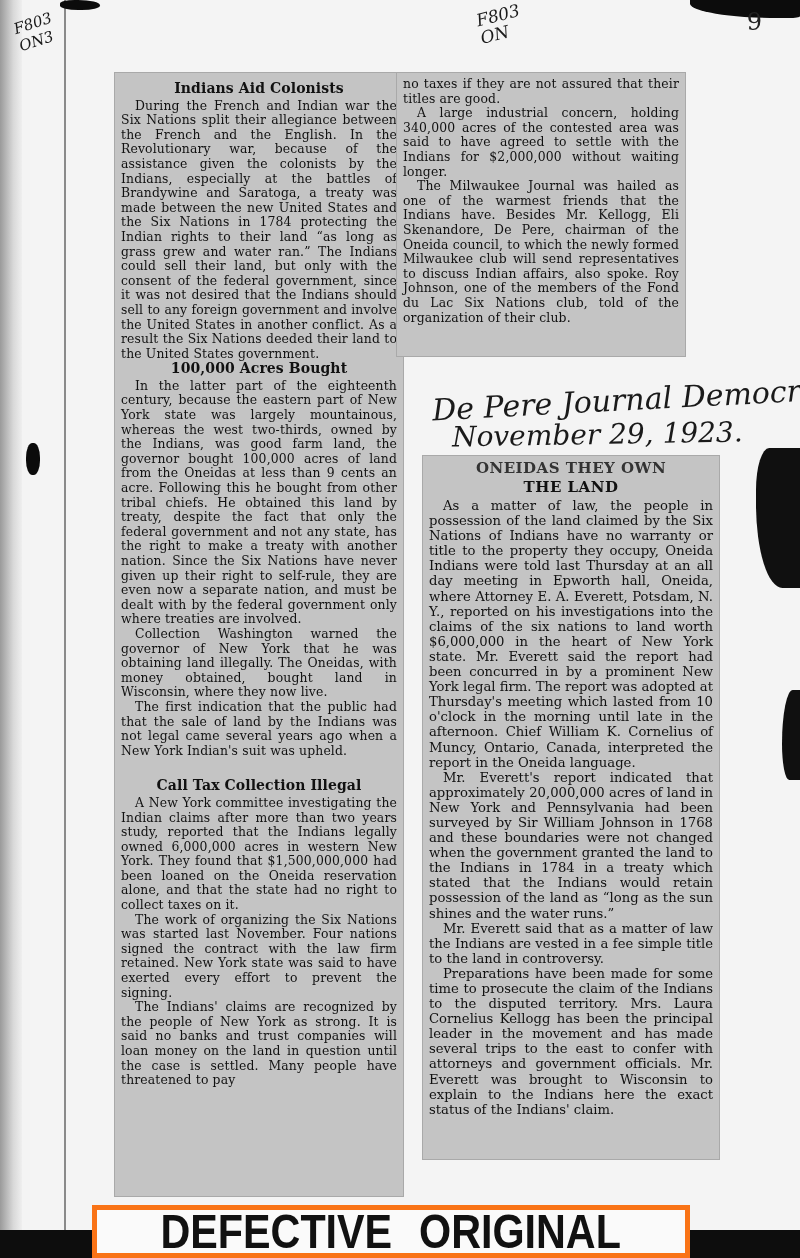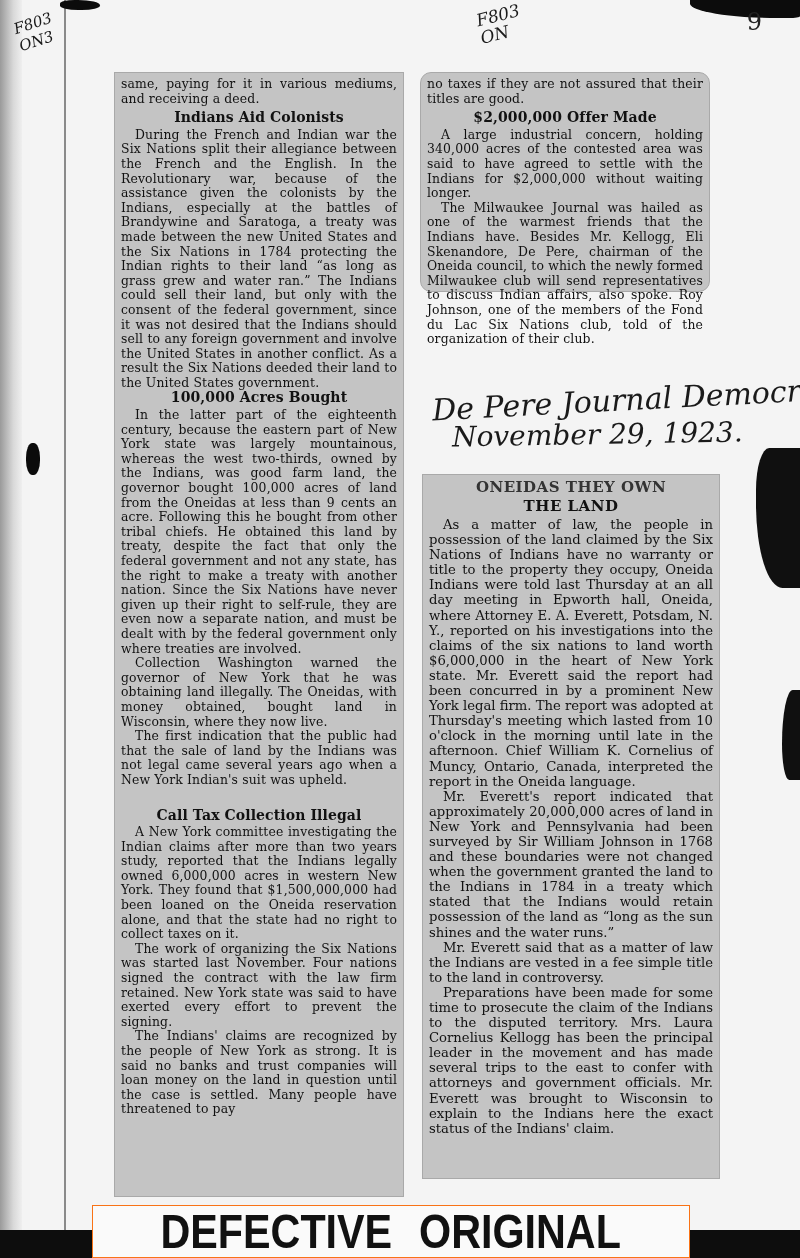--- a/index.html
+++ b/index.html
@@ -46,21 +46,21 @@
     margin: 0 0 2px 0; font-size: 15px; font-weight: bold; text-align: center;
     line-height: 17px; letter-spacing: 0.5px;
   }
   .clip p { margin: 0; text-indent: 14px; }
   .clip p.cont { text-indent: 0; }
   .dark-tear {
     position: absolute; background: #101010;
   }
   .stamp {
     position: absolute; left: 92px; top: 1205px; width: 598px; height: 53px;
-    background: #fafafa; border: 1px solid #f97316; box-sizing: border-box;
+    background: #fafafa; border: 5px solid #f97316; box-sizing: border-box;
     display: flex; align-items: center; justify-content: center;
   }
   .stamp span {
     font-family: "Liberation Sans", sans-serif; font-weight: bold;
     font-size: 48px; letter-spacing: 0px; color: #111; transform: scaleX(0.86);
     white-space: nowrap; word-spacing: 18px;
   }
   .bottom-band {
     position: absolute; left: 0; top: 1230px; width: 800px; height: 28px; background: #0d0d0d;
   }
@@ -78,47 +78,45 @@
 <div class="top-blot" style="left:690px;top:0;width:110px;height:18px;border-radius:0 0 10% 80%;"></div>
 <div class="ink-blot"></div>
 
 <div class="hand-note" style="left:16px;top:14px;font-size:15px;line-height:18px;transform:rotate(-18deg);">F803
 ON3</div>
 <div class="hand-note" style="left:478px;top:6px;font-size:17px;line-height:18px;transform:rotate(-14deg);">F803
 ON</div>
 <div class="page-num">9</div>
 
 <div class="clip" style="left:114px;top:72px;width:290px;height:1125px;">
-  <p class="cont">same, paying for it in various mediums, and receiving a deed.</p>
 
   <h3>Indians Aid Colonists</h3>
   <p>During the French and Indian war the Six Nations split their allegiance between the French and the English. In the Revolutionary war, because of the assistance given the colonists by the Indians, especially at the battles of Brandywine and Saratoga, a treaty was made between the new United States and the Six Nations in 1784 protecting the Indian rights to their land “as long as grass grew and water ran.” The Indians could sell their land, but only with the consent of the federal government, since it was not desired that the Indians should sell to any foreign government and involve the United States in another conflict. As a result the Six Nations deeded their land to the United States government.</p>
 
   <h3 style="margin-top:0;">100,000 Acres Bought</h3>
   <p>In the latter part of the eighteenth century, because the eastern part of New York state was largely mountainous, whereas the west two-thirds, owned by the Indians, was good farm land, the governor bought 100,000 acres of land from the Oneidas at less than 9 cents an acre. Following this he bought from other tribal chiefs. He obtained this land by treaty, despite the fact that only the federal government and not any state, has the right to make a treaty with another nation. Since the Six Nations have never given up their right to self-rule, they are even now a separate nation, and must be dealt with by the federal government only where treaties are involved.</p>
   <p>Collection Washington warned the governor of New York that he was obtaining land illegally. The Oneidas, with money obtained, bought land in Wisconsin, where they now live.</p>
   <p>The first indication that the public had that the sale of land by the Indians was not legal came several years ago when a New York Indian's suit was upheld.</p>
 
   <h3 style="margin-top:20px;">Call Tax Collection Illegal</h3>
   <p>A New York committee investigating the Indian claims after more than two years study, reported that the Indians legally owned 6,000,000 acres in western New York. They found that $1,500,000,000 had been loaned on the Oneida reservation alone, and that the state had no right to collect taxes on it.</p>
   <p>The work of organizing the Six Nations was started last November. Four nations signed the contract with the law firm retained. New York state was said to have exerted every effort to prevent the signing.</p>
   <p>The Indians' claims are recognized by the people of New York as strong. It is said no banks and trust companies will loan money on the land in question until the case is settled. Many people have threatened to pay</p>
 </div>
 
-<div class="clip" style="left:420px;top:72px;width:290px;height:220px;border-radius:11px;">
+<div class="clip" style="left:396px;top:72px;width:290px;height:285px;">
   <p class="cont">no taxes if they are not assured that their titles are good.</p>
-  <h3>$2,000,000 Offer Made</h3>
   <p>A large industrial concern, holding 340,000 acres of the contested area was said to have agreed to settle with the Indians for $2,000,000 without waiting longer.</p>
   <p>The Milwaukee Journal was hailed as one of the warmest friends that the Indians have. Besides Mr. Kellogg, Eli Skenandore, De Pere, chairman of the Oneida council, to which the newly formed Milwaukee club will send representatives to discuss Indian affairs, also spoke. Roy Johnson, one of the members of the Fond du Lac Six Nations club, told of the organization of their club.</p>
 </div>
 
 <div class="hand-note" style="left:432px;top:382px;font-size:30px;transform:rotate(-3deg);">De Pere Journal Democrat</div>
 <div class="hand-note" style="left:452px;top:418px;font-size:28px;transform:rotate(-1deg);">November 29, 1923.</div>
 
-<div class="clip right-b" style="left:422px;top:474px;width:298px;height:705px;">
+<div class="clip right-b" style="left:422px;top:455px;width:298px;height:705px;">
   <h2 style="color:#333;">ONEIDAS THEY OWN</h2>
   <h2>THE LAND</h2>
   <p>As a matter of law, the people in possession of the land claimed by the Six Nations of Indians have no warranty or title to the property they occupy, Oneida Indians were told last Thursday at an all day meeting in Epworth hall, Oneida, where Attorney E. A. Everett, Potsdam, N. Y., reported on his investigations into the claims of the six nations to land worth $6,000,000 in the heart of New York state. Mr. Everett said the report had been concurred in by a prominent New York legal firm. The report was adopted at Thursday's meeting which lasted from 10 o'clock in the morning until late in the afternoon. Chief William K. Cornelius of Muncy, Ontario, Canada, interpreted the report in the Oneida language.</p>
   <p>Mr. Everett's report indicated that approximately 20,000,000 acres of land in New York and Pennsylvania had been surveyed by Sir William Johnson in 1768 and these boundaries were not changed when the government granted the land to the Indians in 1784 in a treaty which stated that the Indians would retain possession of the land as “long as the sun shines and the water runs.”</p>
   <p>Mr. Everett said that as a matter of law the Indians are vested in a fee simple title to the land in controversy.</p>
   <p>Preparations have been made for some time to prosecute the claim of the Indians to the disputed territory. Mrs. Laura Cornelius Kellogg has been the principal leader in the movement and has made several trips to the east to confer with attorneys and government officials. Mr. Everett was brought to Wisconsin to explain to the Indians here the exact status of the Indians' claim.</p>
 </div>
 
 <div class="dark-tear" style="left:756px;top:448px;width:44px;height:140px;border-radius:30% 0 0 60%;"></div>
 <div class="dark-tear" style="left:782px;top:690px;width:18px;height:90px;border-radius:60% 0 0 40%;"></div>

